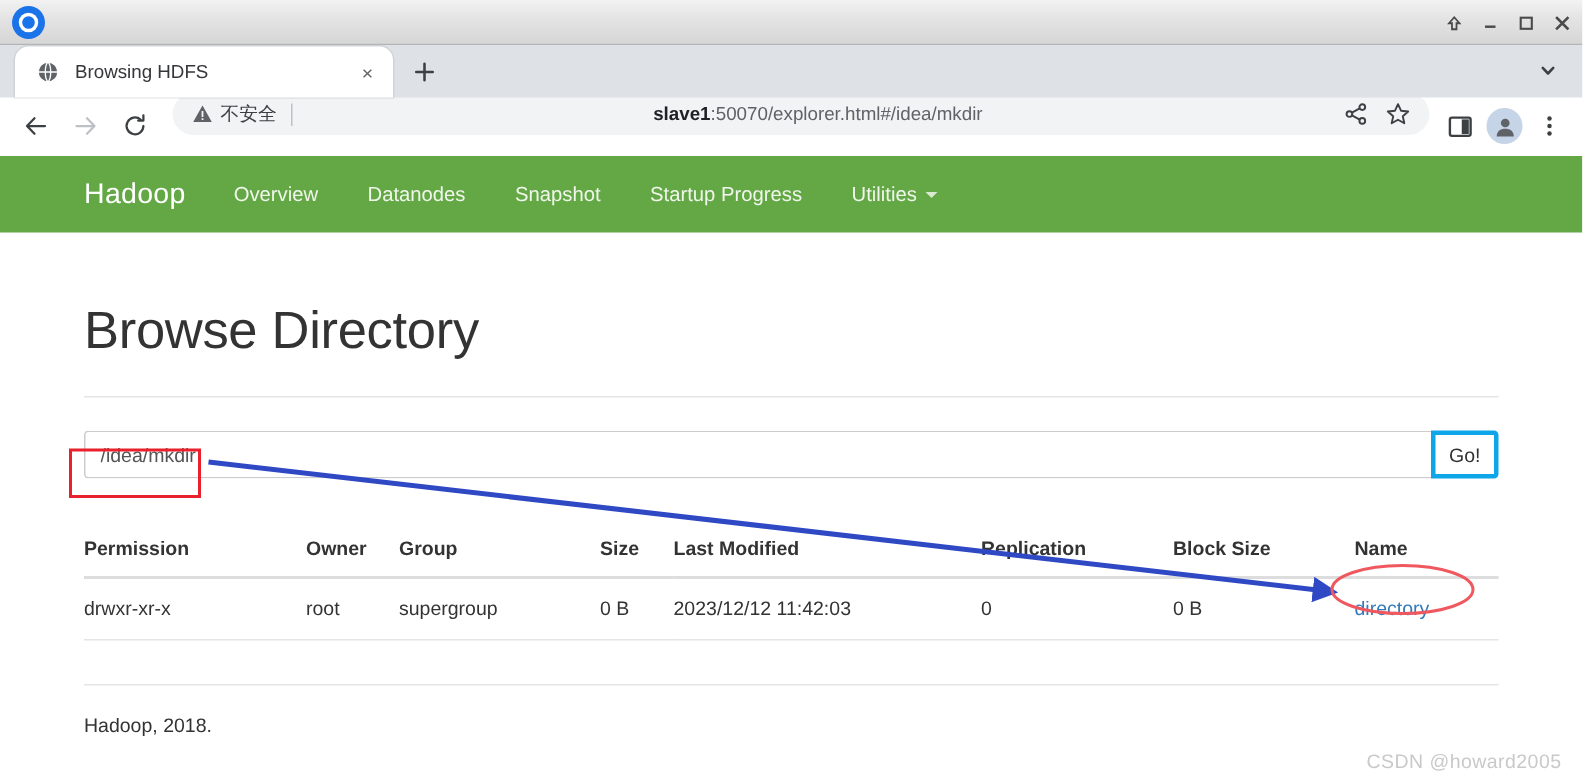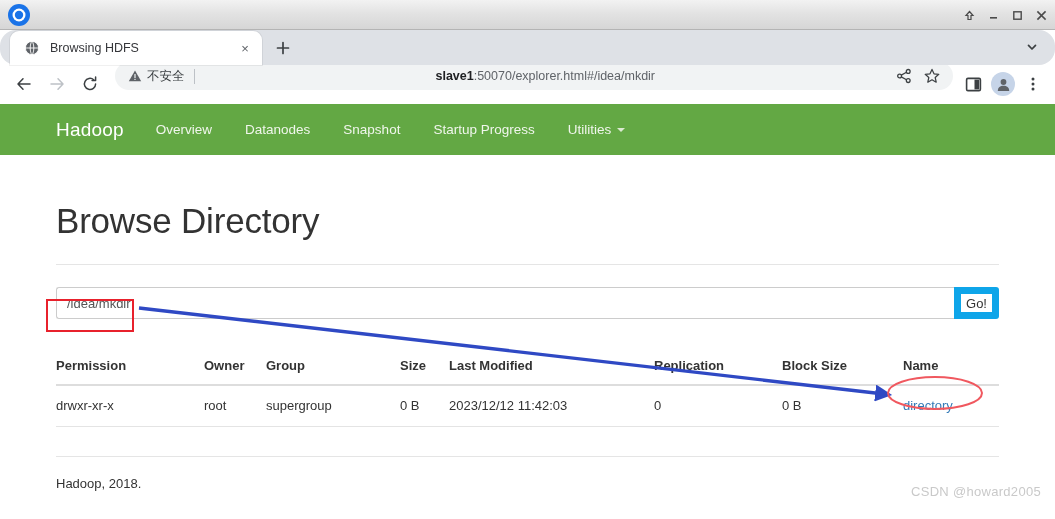--- a/index.html
+++ b/index.html
@@ -56,21 +56,20 @@
   }
 
   
   .tabstrip {
     position: relative;
     height: 35px;
     background: #dee1e6;
     display: flex;
     align-items: flex-end;
     padding-left: 10px;
-    border-radius: 16px;
   }
   .tab {
     position: relative;
     width: 252px;
     height: 34px;
     background: #ffffff;
     border-radius: 9px 9px 0 0;
     display: flex;
     align-items: center;
     padding: 0 8px 0 14px;
@@ -300,21 +299,21 @@
     font-size: 13px;
     color: #555;
     font-family: "Liberation Sans", sans-serif;
     background: #fff;
     outline: none;
     min-width: 0;
   }
   .go-btn {
     width: 45px;
     height: 32px;
-    border: 7px solid #0ea5e9;
+    border: 3px solid #0ea5e9;
     border-radius: 0 3px 3px 0;
     background: #ffffff;
     font-size: 13px;
     color: #333;
     font-family: "Liberation Sans", sans-serif;
     cursor: pointer;
   }
 
   
   table.files {
@@ -368,21 +367,21 @@
   .annot-layer {
     position: absolute;
     left: 0; top: 0;
     width: 1055px;
     height: 419px;
     pointer-events: none;
   }
   .watermark {
     position: absolute;
     right: 14px;
-    bottom: 24px;
+    bottom: 8px;
     font-size: 13px;
     color: #c9c9c9;
     letter-spacing: 0.3px;
     white-space: nowrap;
   }
 </style>
 </head>
 <body>
 
 <div class="titlebar">

